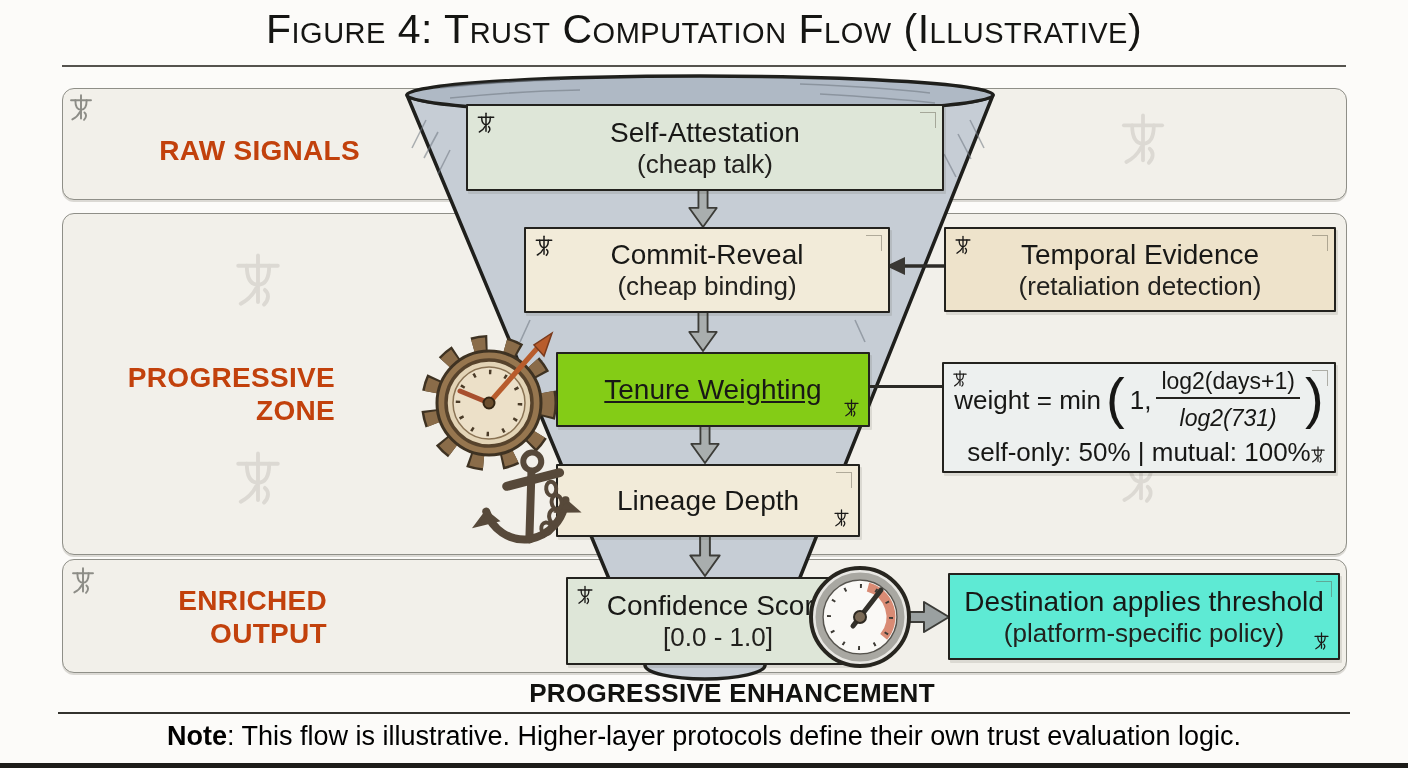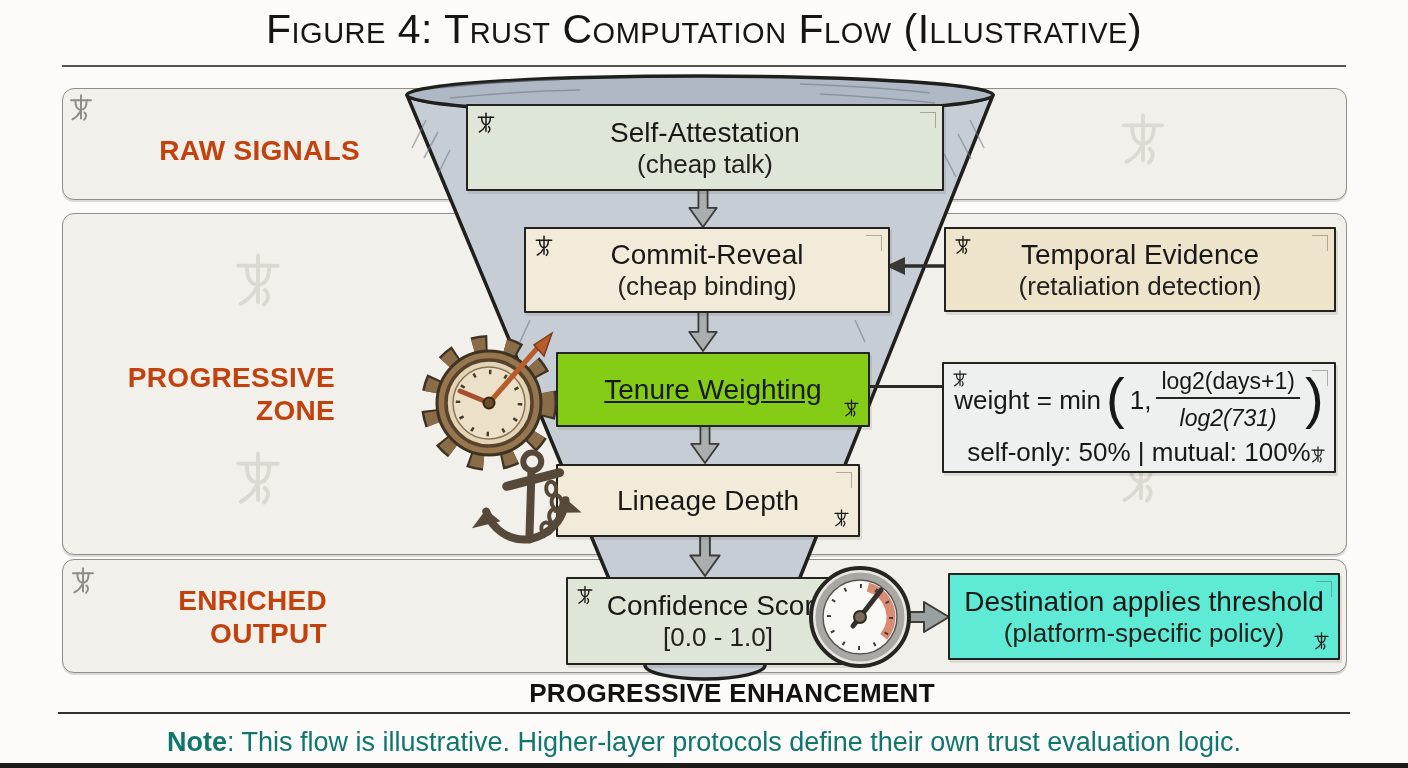--- a/index.html
+++ b/index.html
@@ -44,21 +44,21 @@
   .wm-in-br{position:absolute;right:8px;bottom:5px;}
   
   .formula-row{display:flex;align-items:center;justify-content:center;font-size:26px;gap:5px;color:#171715;}
   .bigparen{font-size:56px;font-weight:300;line-height:.8;transform:translateY(-2px);}
   .frac{display:inline-flex;flex-direction:column;font-size:23px;line-height:1.25;}
   .frac .num{border-bottom:2px solid #23221e;padding:0 5px 1px;}
   .frac .den{padding-top:5px;font-style:italic;}
   .formula-line2{font-size:26px;margin-top:4px;color:#171715;}
   
   .flow-axis{left:0;top:678px;width:1408px;text-align:center;font-size:26px;font-weight:bold;letter-spacing:.3px;color:#121210;padding-left:28px;}
-  .note-line{left:0;top:721px;width:1408px;text-align:center;font-size:27px;color:#0f766e;margin-top:6px;}
+  .note-line{left:0;top:721px;width:1408px;text-align:center;font-size:27px;color:#000000;}
   .note-line b{font-weight:bold;}
 </style>
 </head>
 <body>
 
 <div id="canvas">
 
   <svg width="0" height="0" style="position:absolute">
     <symbol id="wm-glyph" viewBox="0 0 60 72">
       <g fill="none" stroke="currentColor" stroke-width="4.5" stroke-linecap="round">

